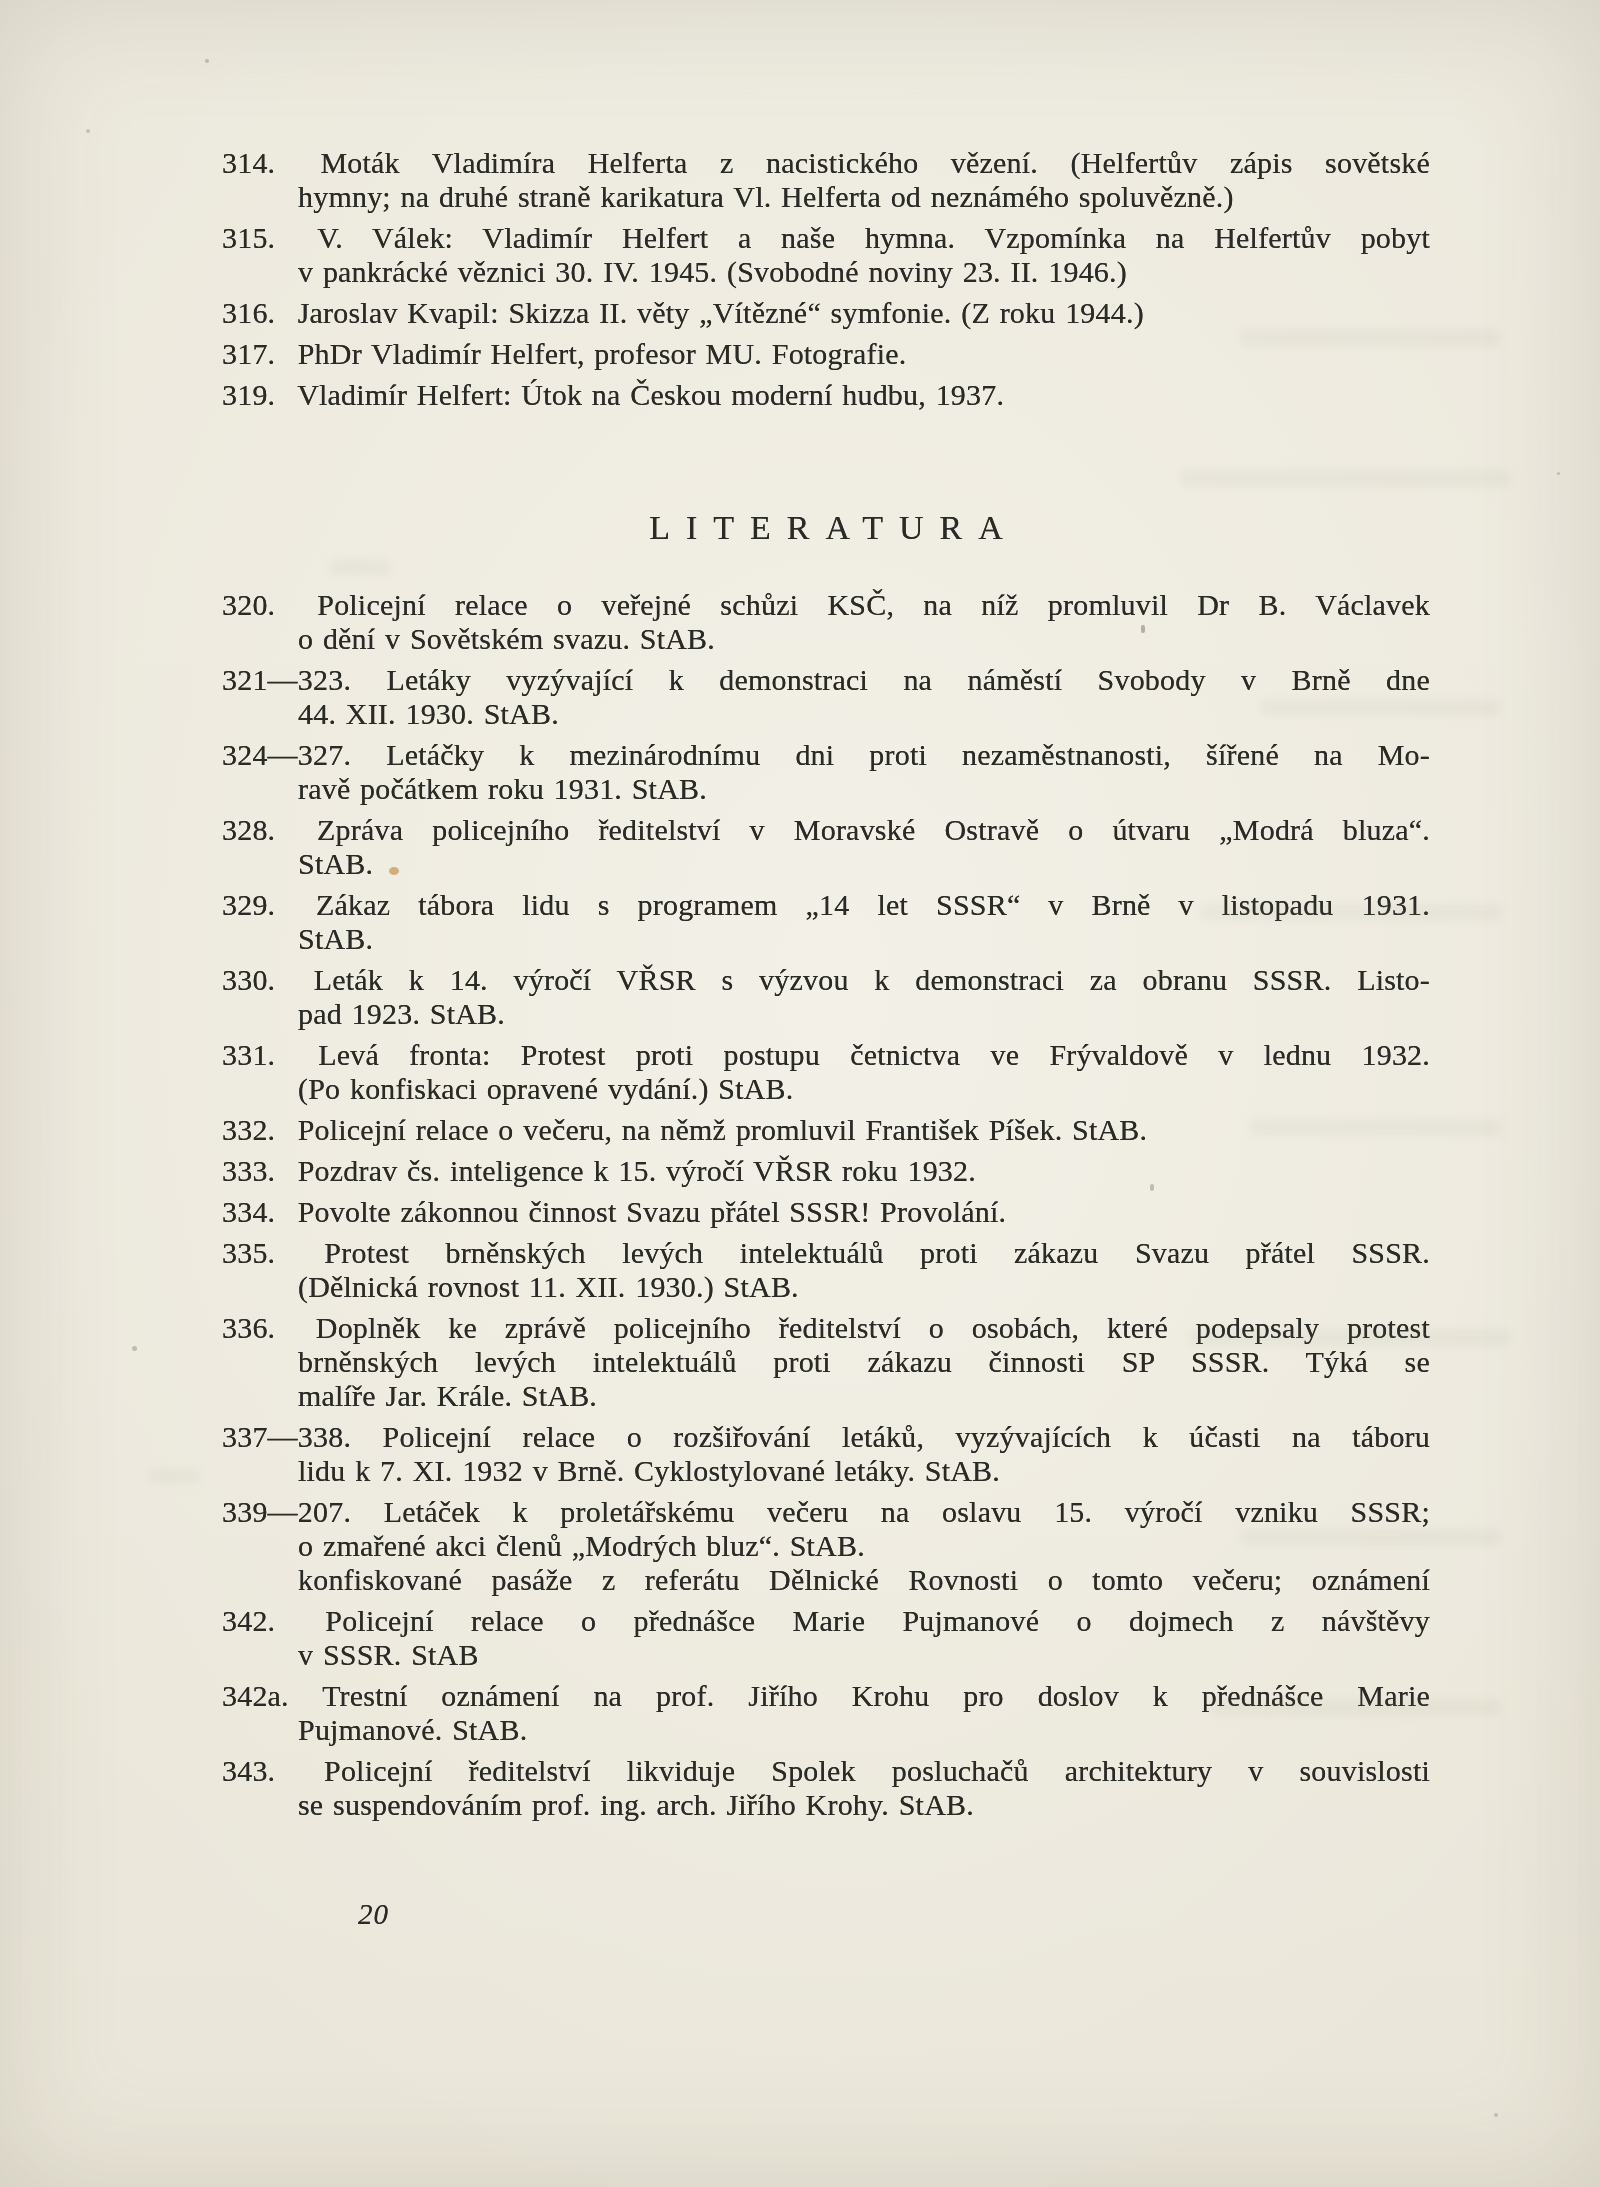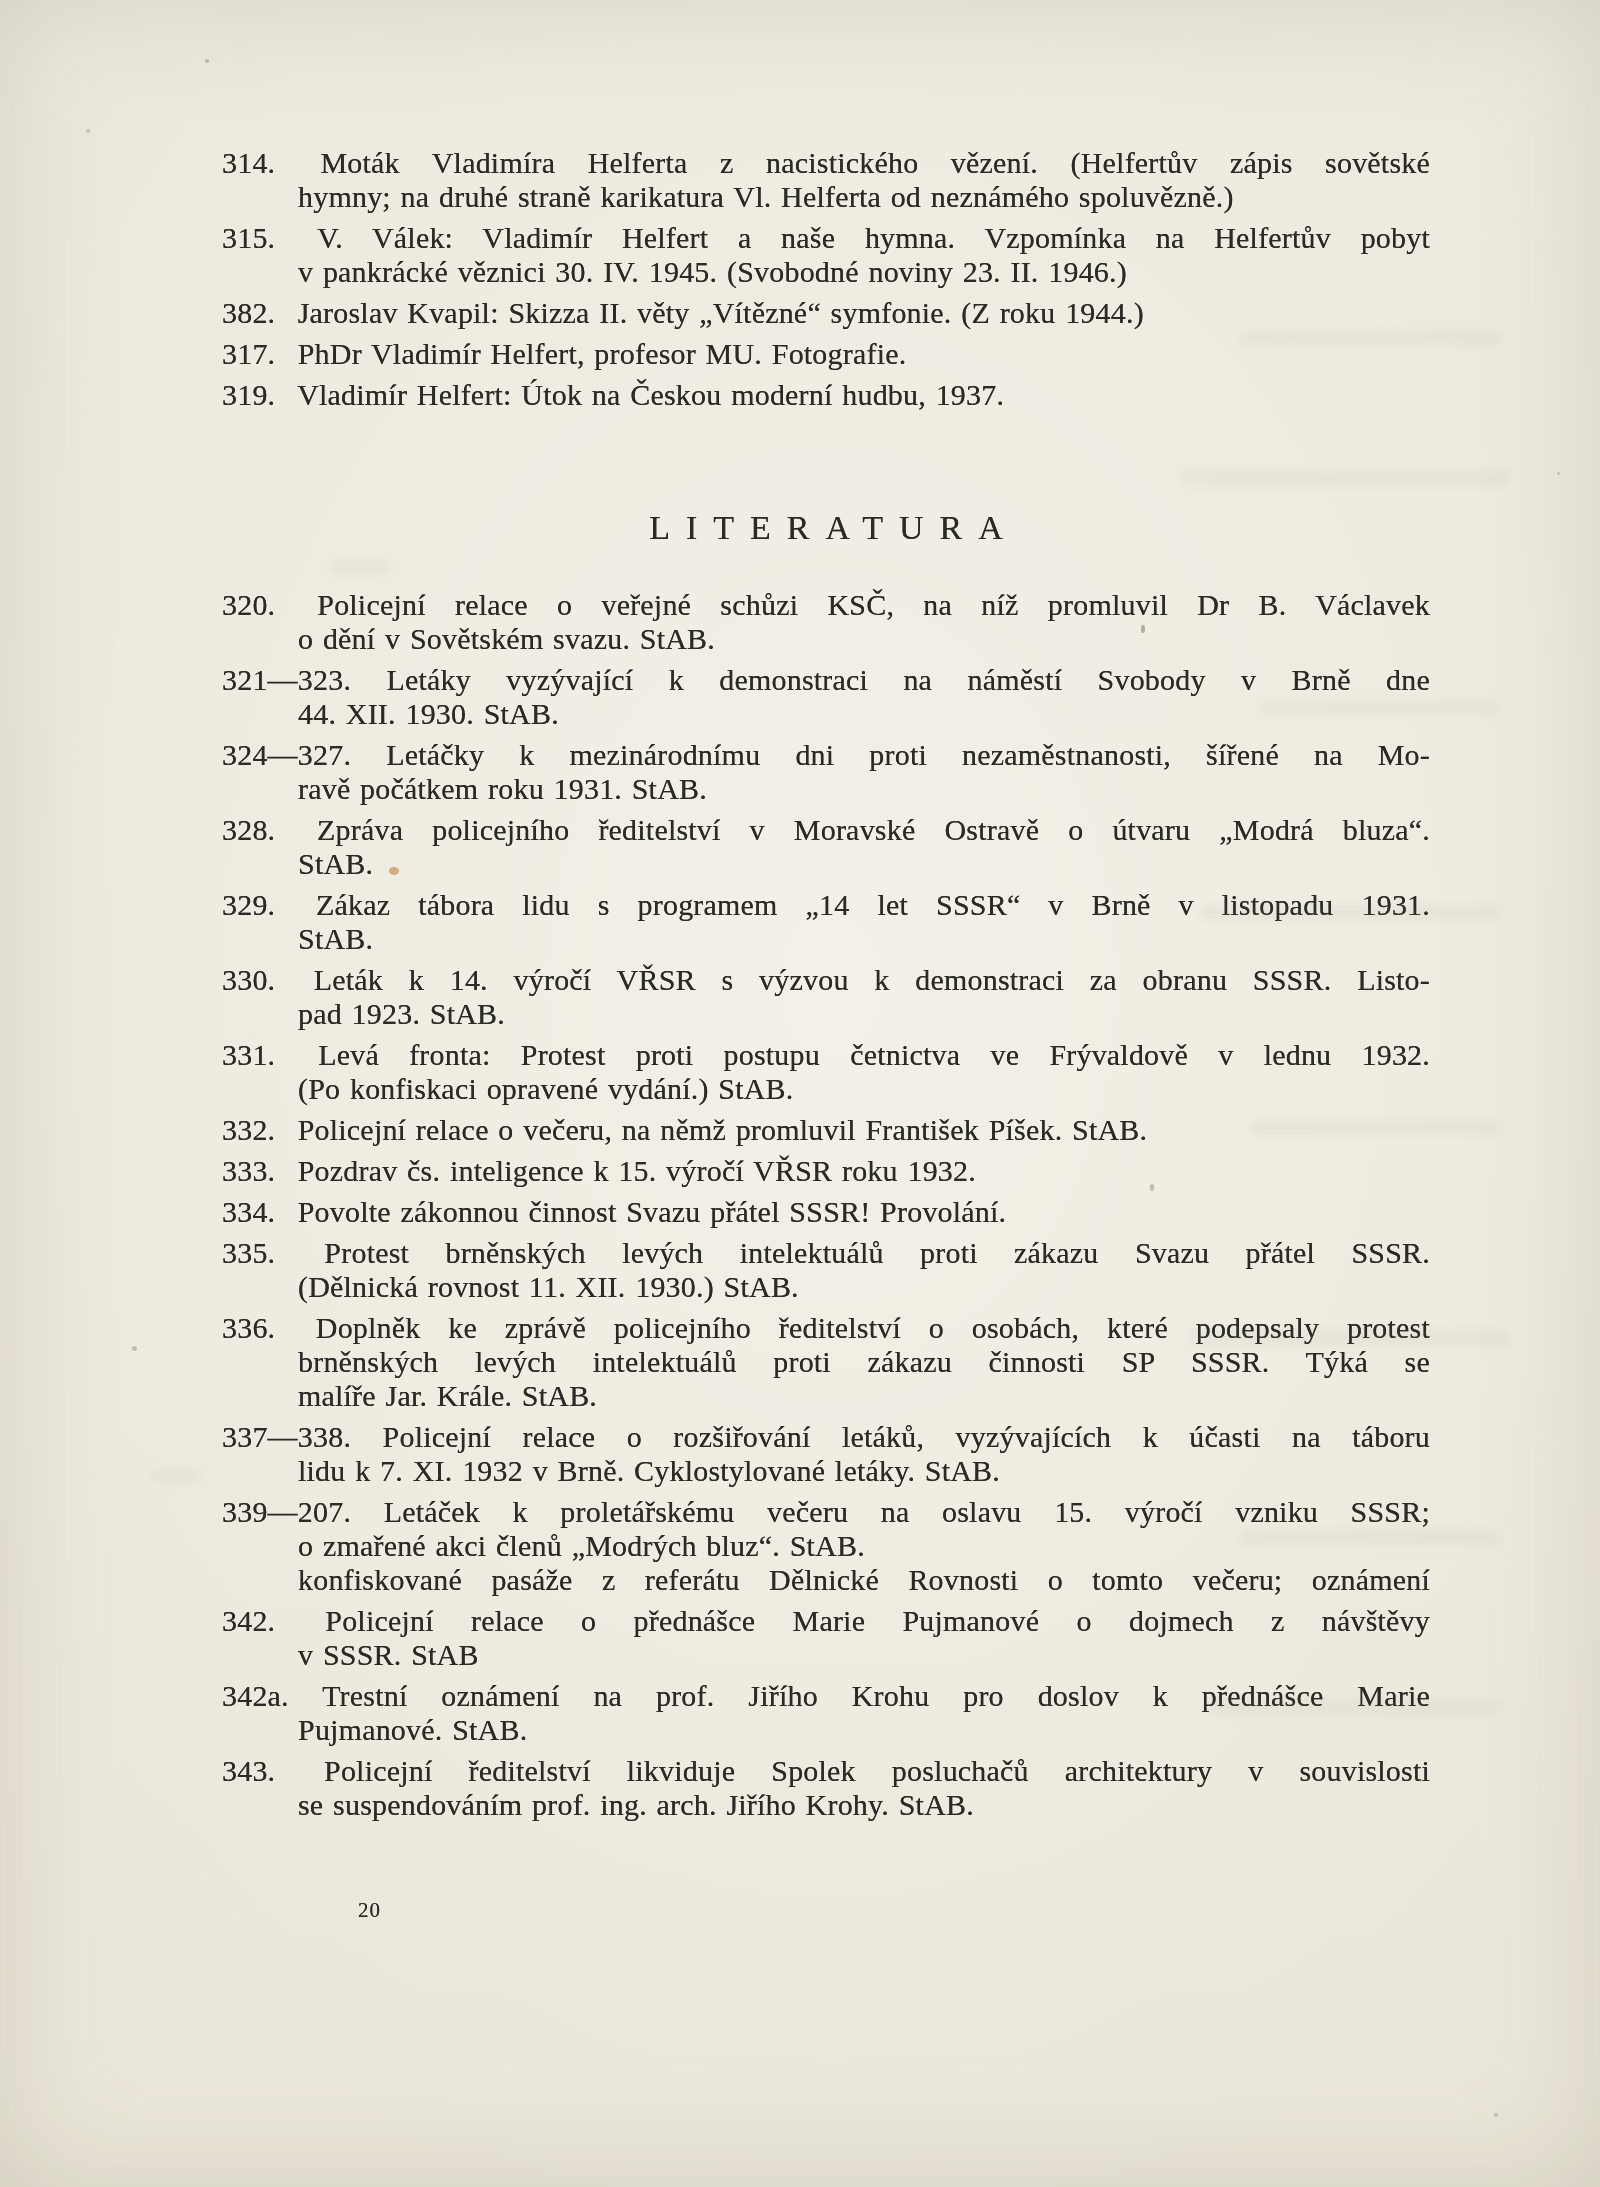--- a/index.html
+++ b/index.html
@@ -38,21 +38,22 @@
     line-height: 40px;
     text-align: center;
     letter-spacing: 16px;
     padding-left: 16px;
     text-shadow: 0 0 0.4px rgba(42,42,38,0.85);
   }
   .pagenum {
     position: absolute;
     left: 358px;
     top: 1898px;
-    font-size: 21px;
+    font-size: 29px;
+    font-style: italic;
     letter-spacing: 1px;
     text-shadow: 0 0 0.4px rgba(42,42,38,0.8);
   }
   
   .speck { position: absolute; border-radius: 50%; pointer-events: none; }
   .sp-tan   { left: 389px; top: 867px;  width: 10px; height: 8px; background: #c79a5a; opacity: .75; filter: blur(0.4px); }
   .sp-a { left: 205px; top: 59px;   width: 4px; height: 4px; background: #6b685e; opacity: .35; }
   .sp-b { left: 86px;  top: 129px;  width: 4px; height: 4px; background: #6b685e; opacity: .3; }
   .sp-c { left: 1141px; top: 625px; width: 4px; height: 8px; background: #55524a; opacity: .4; border-radius: 40%; }
   .sp-d { left: 1150px; top: 1184px; width: 4px; height: 7px; background: #55524a; opacity: .32; border-radius: 40%; }
@@ -76,21 +77,21 @@
     <section id="top-list">
         <div class="entry">
           <div class="line just"><span class="num">314.</span> Moták Vladimíra Helferta z nacistického vězení. (Helfertův zápis sovětské</div>
           <div class="line cont">hymny; na druhé straně karikatura Vl. Helferta od neznámého spoluvězně.)</div>
         </div>
         <div class="entry">
           <div class="line just"><span class="num">315.</span> V. Válek: Vladimír Helfert a naše hymna. Vzpomínka na Helfertův pobyt</div>
           <div class="line cont">v pankrácké věznici 30. IV. 1945. (Svobodné noviny 23. II. 1946.)</div>
         </div>
         <div class="entry">
-          <div class="line"><span class="num">382.</span> Jaroslav Kvapil: Skizza II. věty „Vítězné“ symfonie. (Z roku 1944.)</div>
+          <div class="line"><span class="num">316.</span> Jaroslav Kvapil: Skizza II. věty „Vítězné“ symfonie. (Z roku 1944.)</div>
         </div>
         <div class="entry">
           <div class="line"><span class="num">317.</span> PhDr Vladimír Helfert, profesor MU. Fotografie.</div>
         </div>
         <div class="entry">
           <div class="line"><span class="num">319.</span> Vladimír Helfert: Útok na Českou moderní hudbu, 1937.</div>
         </div>
       </section>
 
     <h2 class="heading">LITERATURA</h2>

